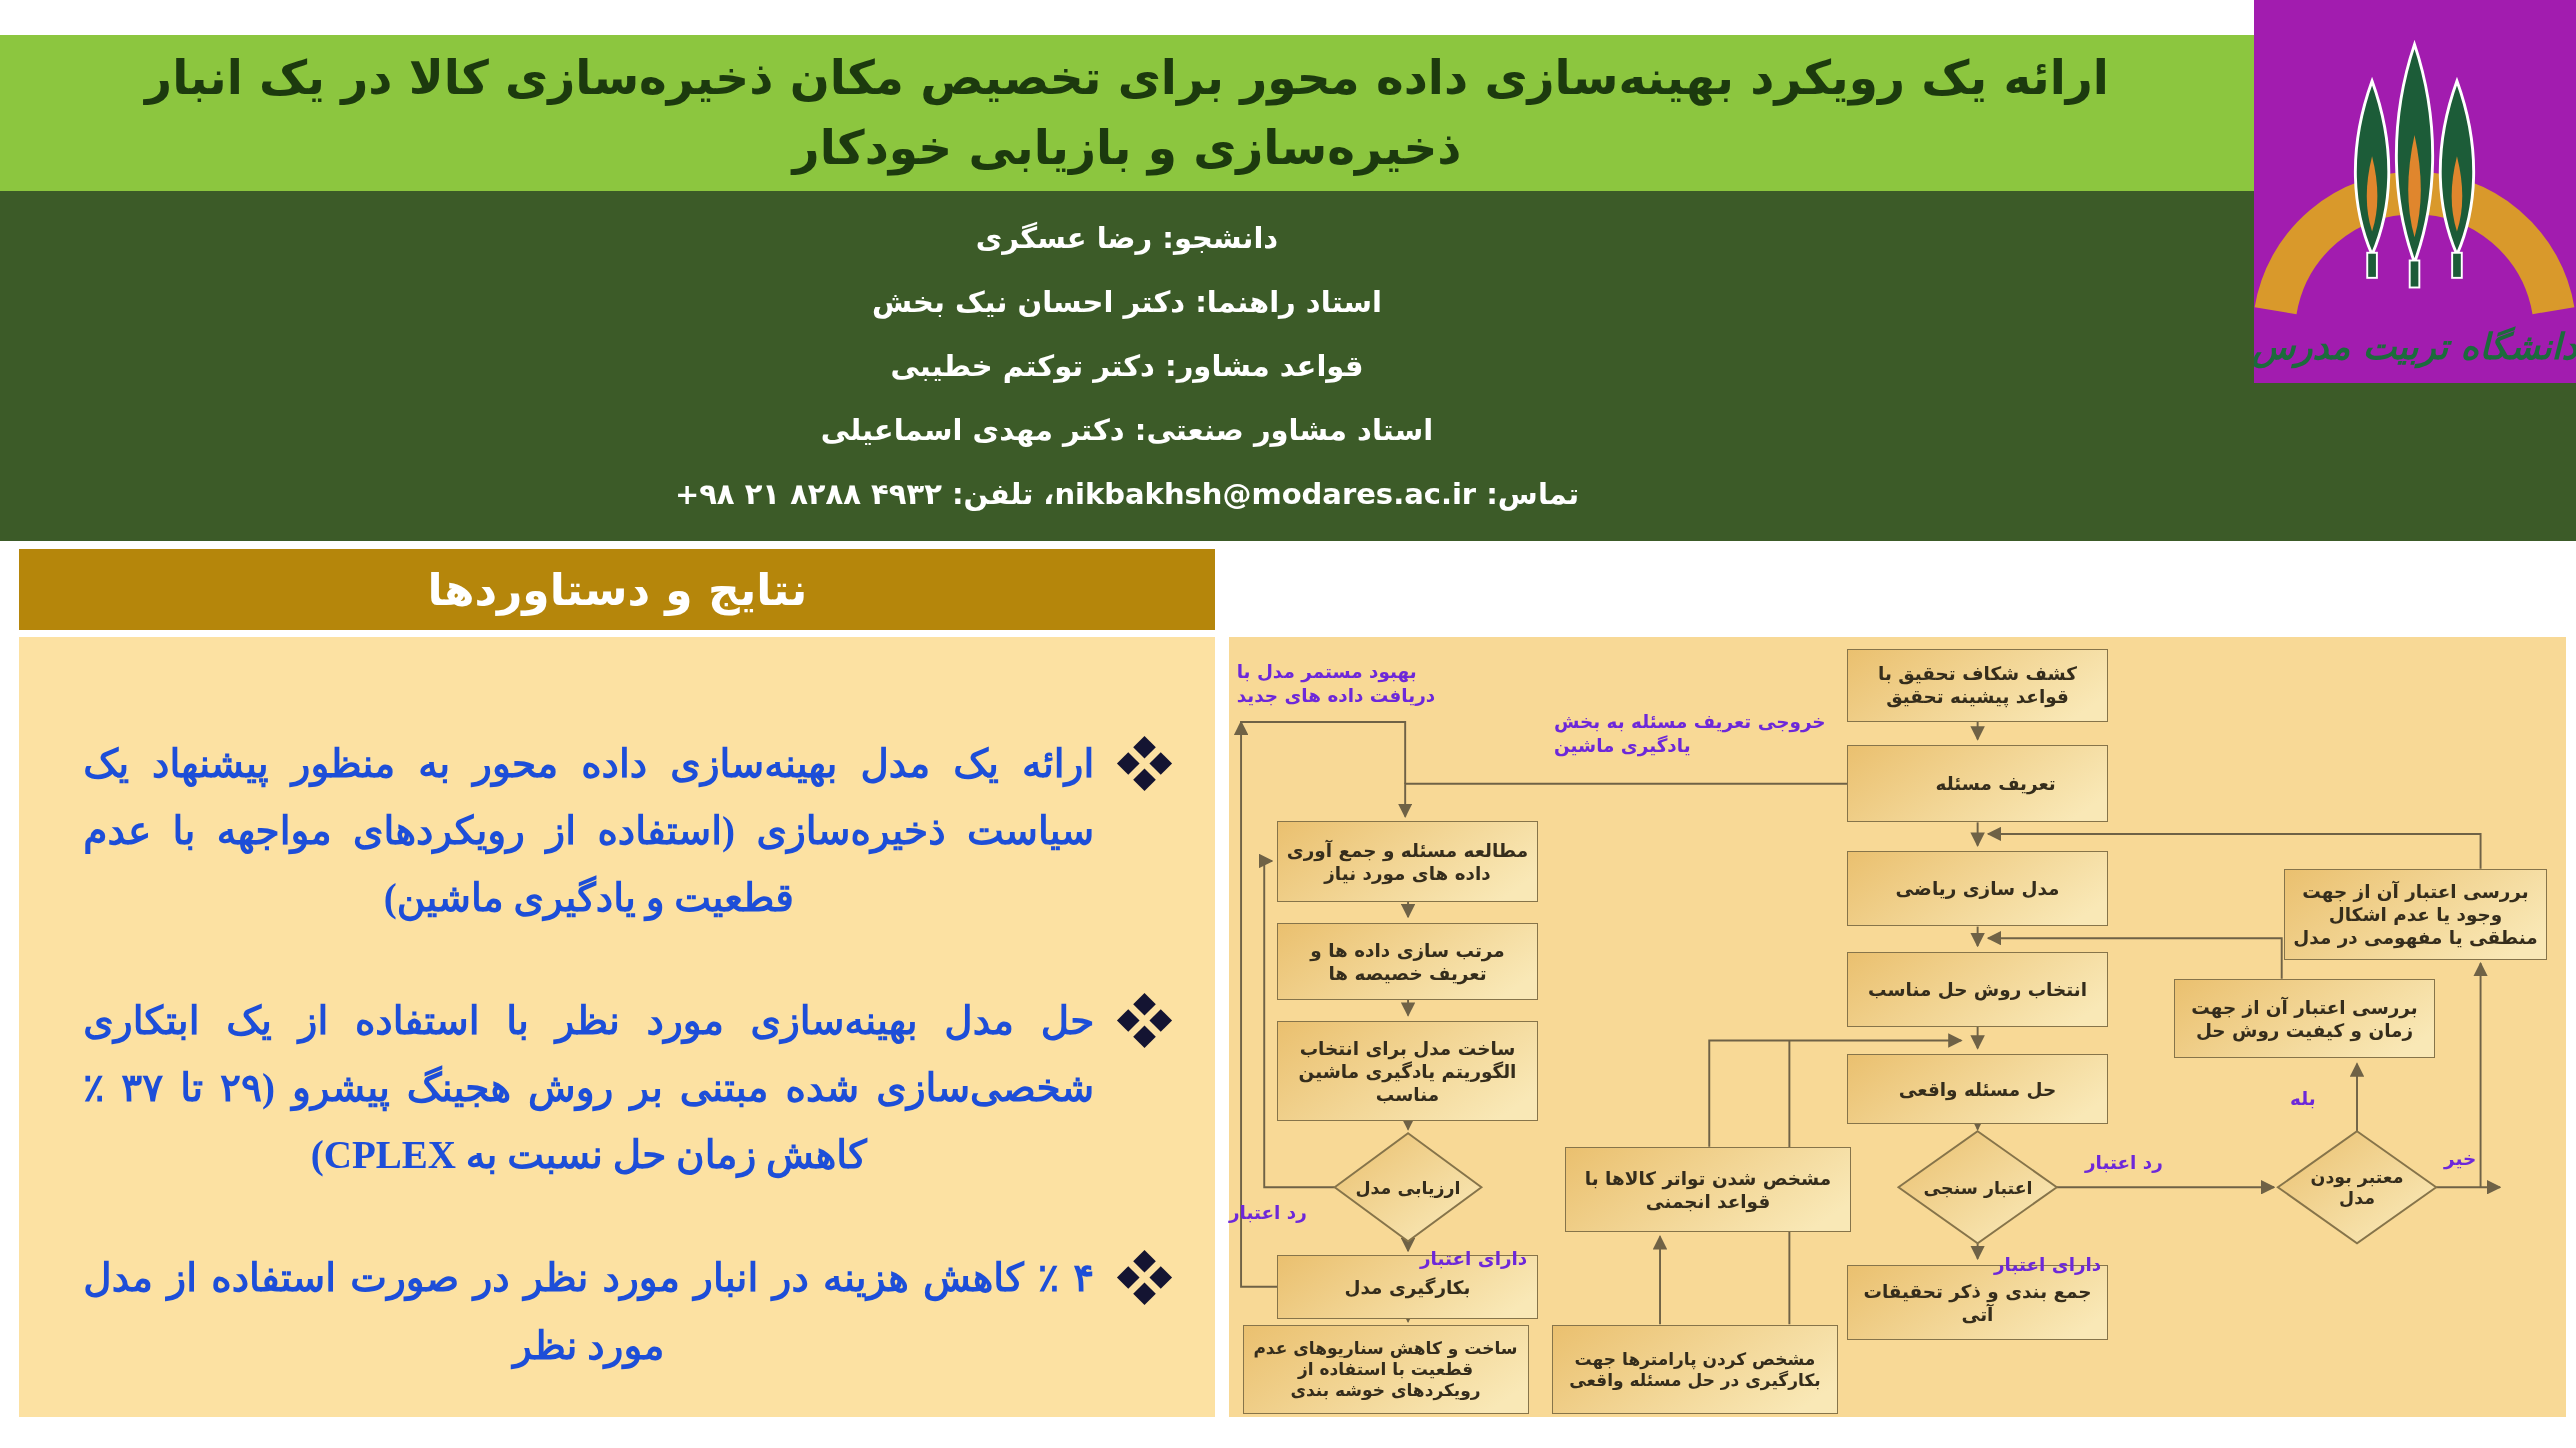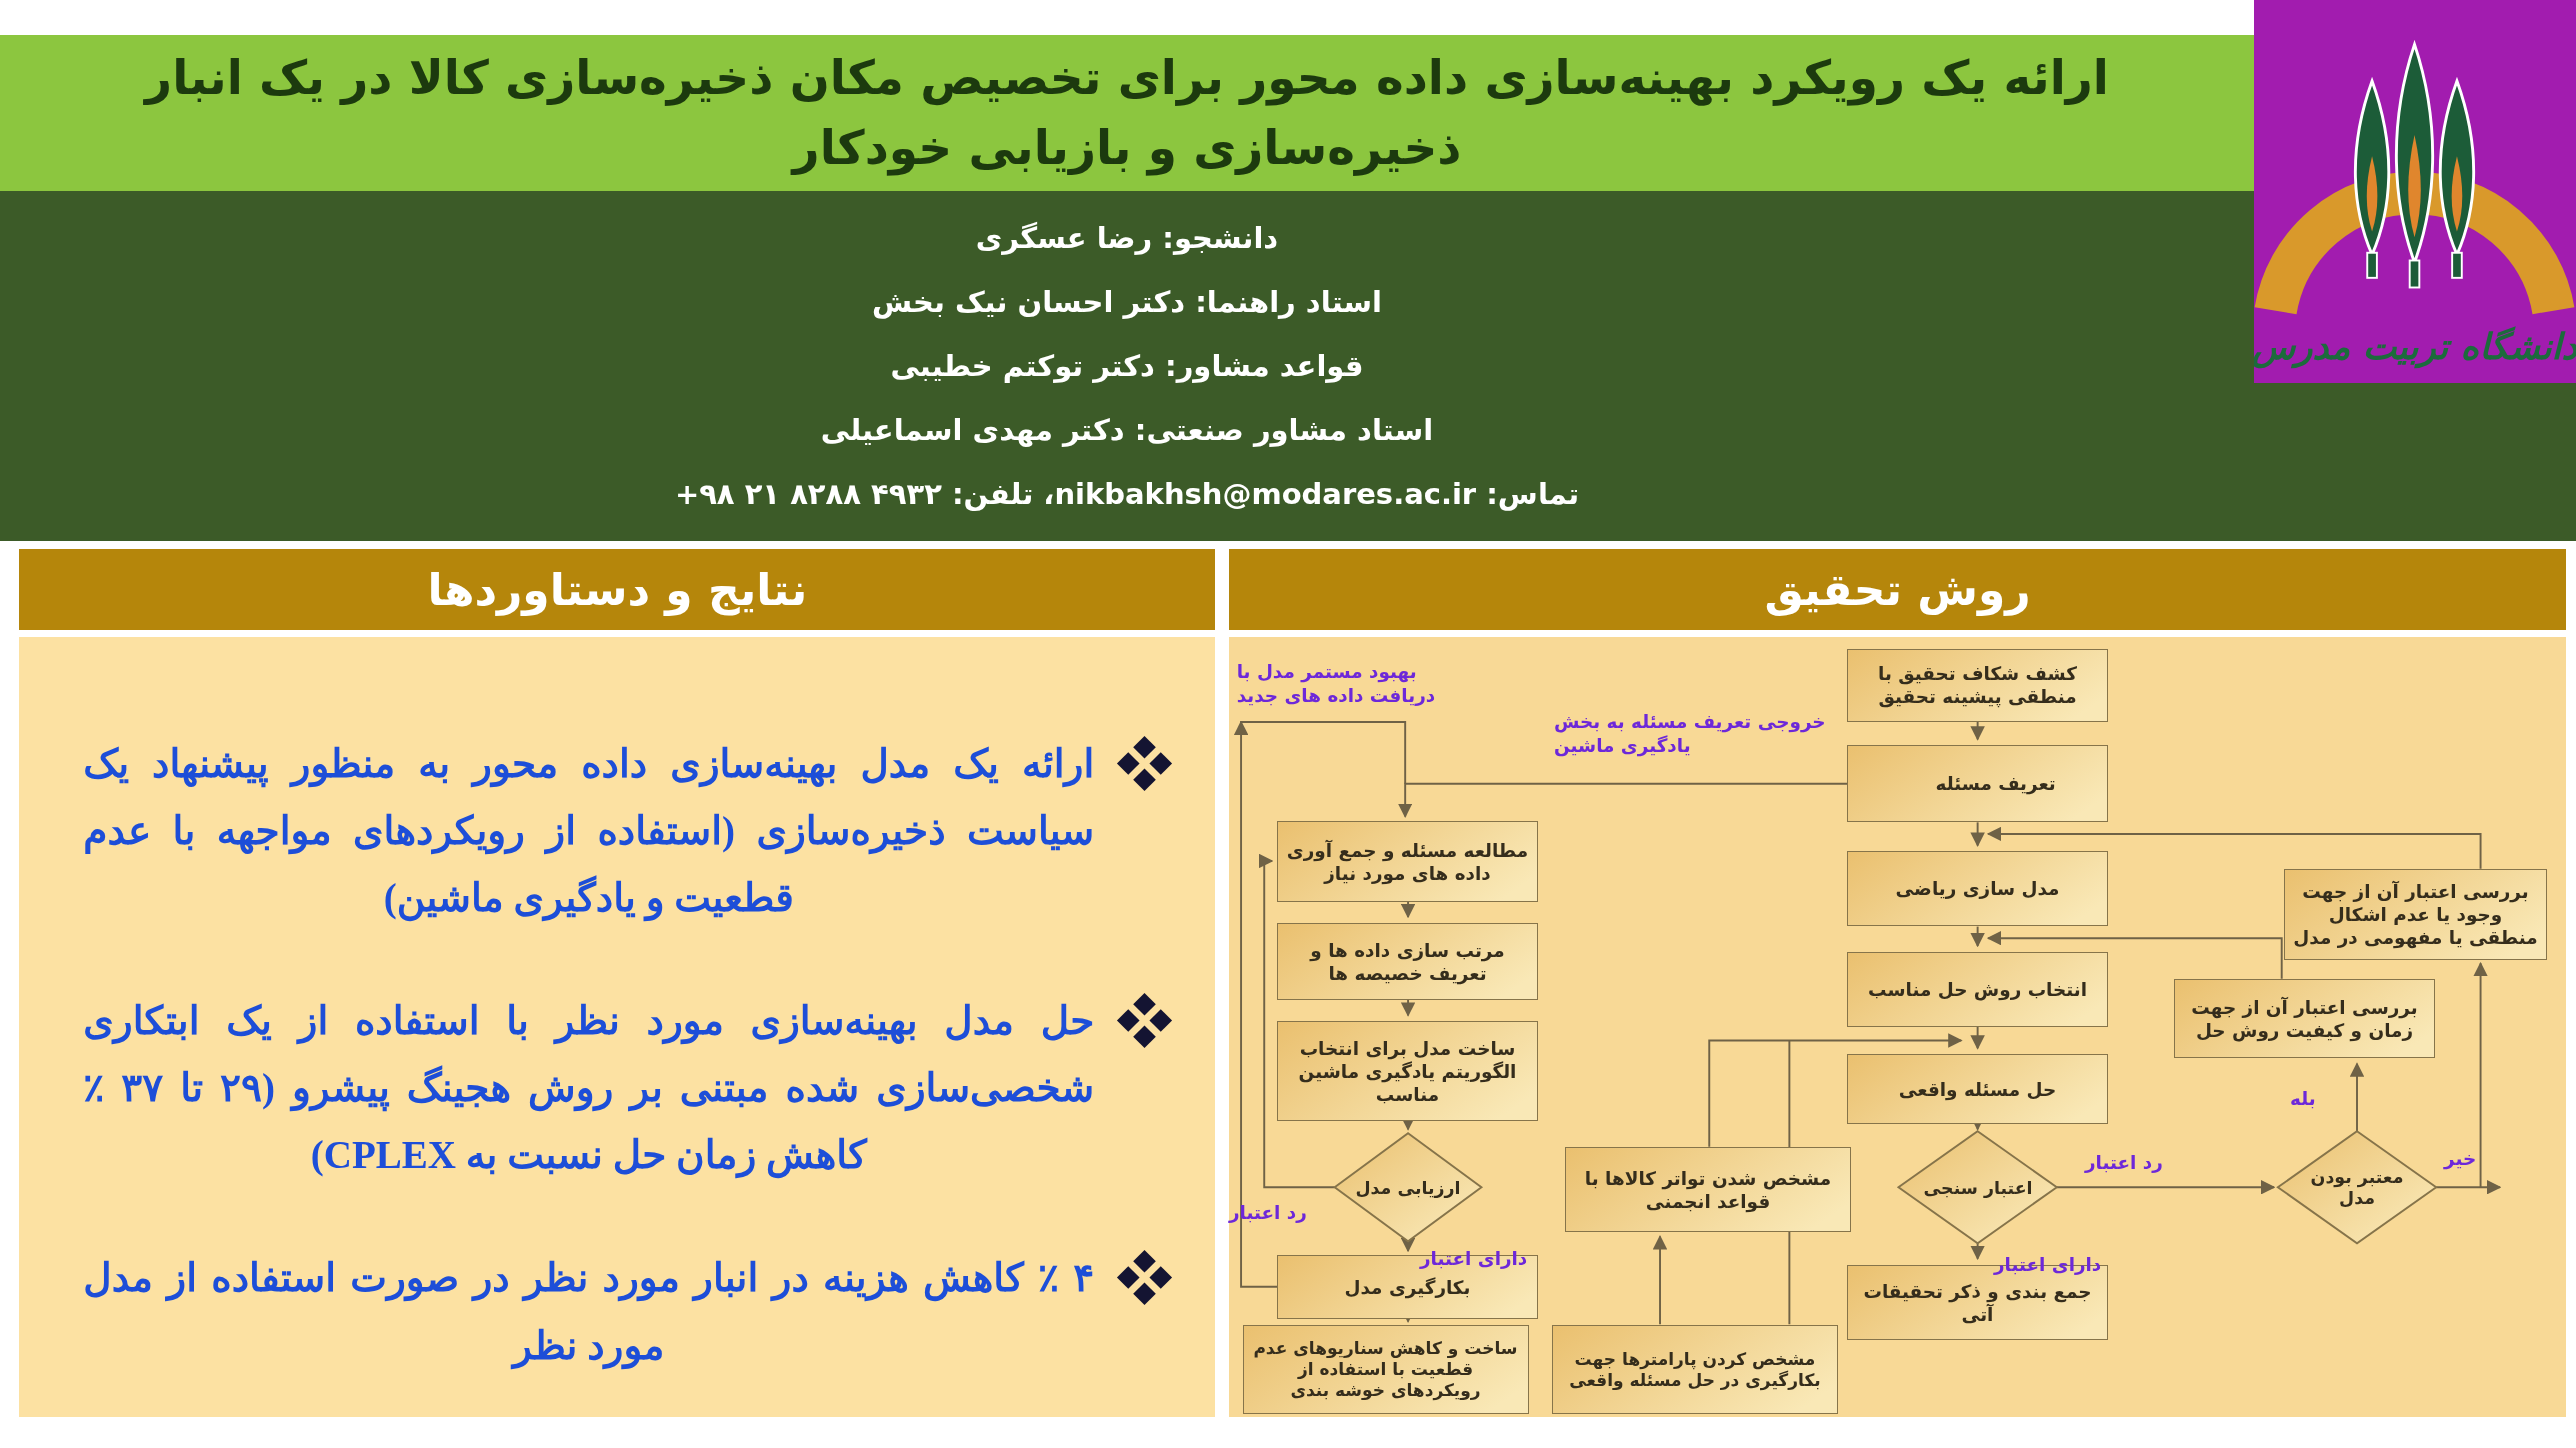--- a/index.html
+++ b/index.html
@@ -89,23 +89,20 @@
         <path d="M166 46 C 194 130, 188 212, 166 272 C 144 212, 138 130, 166 46 Z" fill="#1c5c38" stroke="#ffffff" stroke-width="3"></path>
         <path d="M166 140 Q 179 200, 166 246 Q 153 200, 166 140 Z" fill="#e0862d"></path>
         <rect x="161" y="270" width="10" height="28" fill="#1c5c38" stroke="#ffffff" stroke-width="2"></rect>
       </g>
       <text x="166" y="372" text-anchor="middle" font-size="37" font-weight="bold" font-style="italic" fill="#1c6b3c" direction="rtl">دانشگاه تربیت مدرس</text>
     </svg>
   </div>
 
   <div class="gold-bar" id="bar-results">
     <span>نتایج و دستاوردها</span>
-  </div>
-  <div class="gold-bar" id="bar-method">
-    <span>روش تحقیق</span>
   </div>
 
   <div class="results-panel">
     <div class="bullet">
       <span class="marker">
           <i></i>
           <i></i>
           <i></i>
           <i></i>
         </span>
@@ -168,21 +165,21 @@
         <path d="M185 706 V709" marker-end="url(#ah)"></path>
         <path d="M446 712 V621" marker-end="url(#ah)"></path>
       </g>
       <g fill="url(#dg)" stroke="#86744a" stroke-width="2">
         <polygon points="775,512 857,570 775,628 693,570"></polygon>
         <polygon points="1168,512 1250,570 1168,628 1086,570"></polygon>
         <polygon points="185,514 261,570 185,626 109,570"></polygon>
       </g>
     </svg>
 
-    <div class="fbox" style="left:618px;top:11.6px;width:261px;height:73px;">کشف شکاف تحقیق با منطقی پیشینه تحقیق</div>
+    <div class="fbox" style="left:618px;top:11.6px;width:261px;height:73px;">کشف شکاف تحقیق با قواعد پیشینه تحقیق</div>
     <div class="fbox" style="left:618px;top:108px;width:261px;height:77px;padding-left:44px;">تعریف مسئله</div>
     <div class="fbox" style="left:618px;top:214px;width:261px;height:75px;">مدل سازی ریاضی</div>
     <div class="fbox" style="left:618px;top:315px;width:261px;height:75px;">انتخاب روش حل مناسب</div>
     <div class="fbox" style="left:618px;top:417px;width:261px;height:70px;">حل مسئله واقعی</div>
     <div class="fbox" style="left:618px;top:628px;width:261px;height:75px;">جمع بندی و ذکر تحقیقات آتی</div>
 
     <div class="fbox" style="left:1055px;top:232px;width:263px;height:91px;">بررسی اعتبار آن از جهت وجود یا عدم اشکال منطقی یا مفهومی در مدل</div>
     <div class="fbox" style="left:945px;top:342px;width:261px;height:79px;">بررسی اعتبار آن از جهت زمان و کیفیت روش حل</div>
 
     <div class="fbox" style="left:48px;top:184px;width:261px;height:81px;">مطالعه مسئله و جمع آوری داده های مورد نیاز</div>

